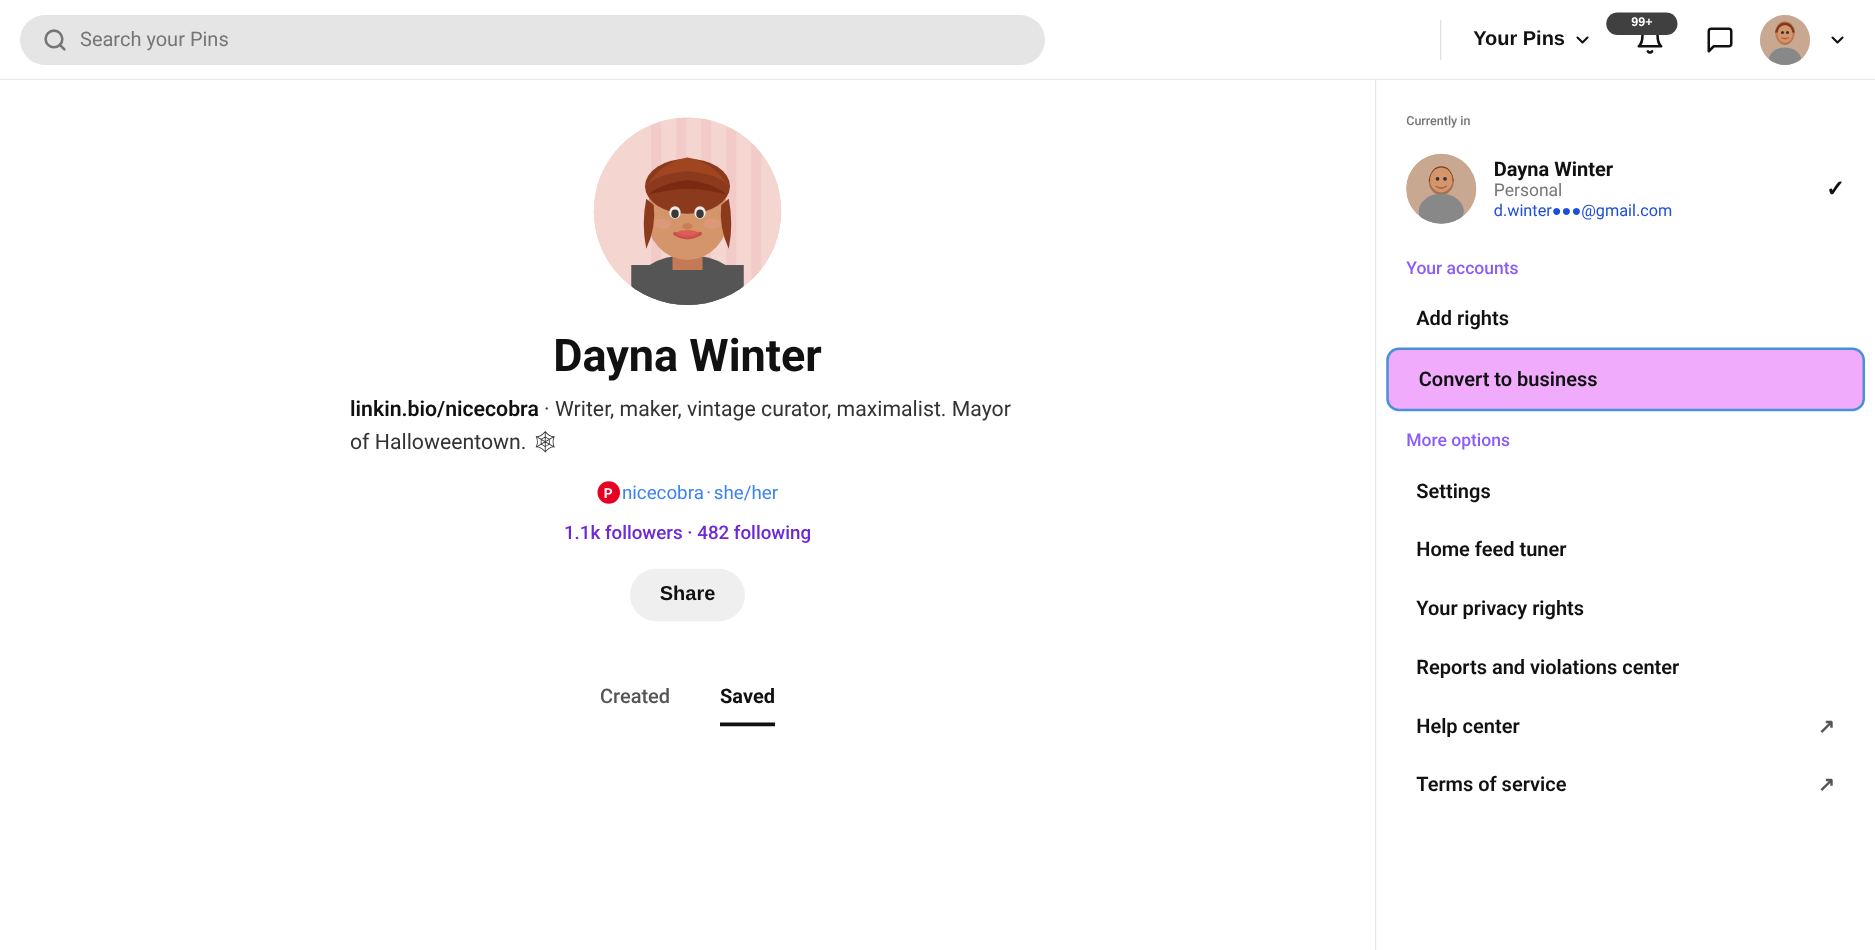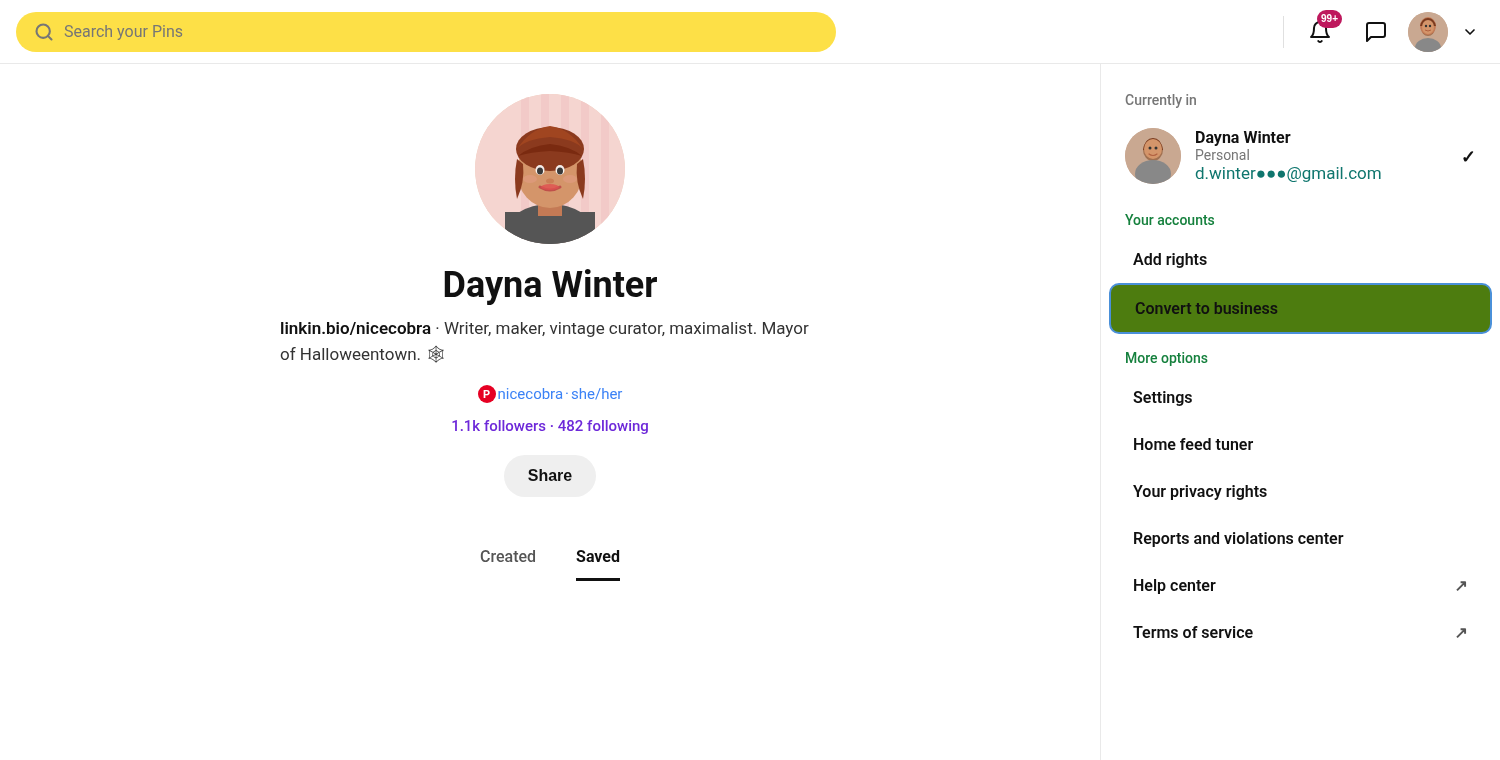--- a/index.html
+++ b/index.html
@@ -21,21 +21,21 @@
       border-bottom: 1px solid #e9e9e9;
       height: 64px;
       position: relative;
       z-index: 10;
     }
 
     .search-bar {
       flex: 1;
       display: flex;
       align-items: center;
-      background: #fde047;
+      background: #e5e5e5;
       border-radius: 24px;
       padding: 10px 18px;
       max-width: 820px;
       cursor: text;
     }
     .search-bar svg {
       color: #767676;
       margin-right: 10px;
       flex-shrink: 0;
     }
@@ -82,26 +82,26 @@
       border-radius: 50%;
       cursor: pointer;
       background: none;
       border: none;
     }
 
     .notif-badge {
       position: absolute;
       top: 2px;
       right: 2px;
-      background: #be185d;
+      background: #404040;
       color: #fff;
       font-size: 10px;
       font-weight: 700;
       border-radius: 12px;
-      padding: 1px 4px;
+      padding: 1px 20px;
       min-width: 18px;
       text-align: center;
       line-height: 16px;
     }
 
     .avatar-small {
       width: 40px;
       height: 40px;
       border-radius: 50%;
       overflow: hidden;
@@ -236,21 +236,21 @@
       width: 400px;
       background: #fff;
       border-left: 1px solid #e9e9e9;
       padding: 20px 0;
       overflow-y: auto;
       flex-shrink: 0;
     }
 
     .dropdown-section-label {
       padding: 8px 24px;
-      font-size: 14px;
+      font-size: 10px;
       font-weight: 500;
       color: #767676;
     }
 
     .account-card {
       display: flex;
       align-items: center;
       padding: 12px 24px;
       gap: 14px;
       cursor: pointer;
@@ -274,53 +274,53 @@
     .account-name {
       font-size: 16px;
       font-weight: 700;
       color: #111;
     }
     .account-type {
       font-size: 14px;
       color: #767676;
     }
     .account-email {
-      font-size: 17px;
-      color: #0f766e;
+      font-size: 13px;
+      color: #1d4ed8;
     }
 
     .checkmark {
       color: #111;
       font-size: 18px;
       font-weight: 700;
     }
 
     .menu-section-label {
       padding: 16px 24px 8px;
       font-size: 14px;
       font-weight: 500;
-      color: #15803d;
+      color: #8b5cf6;
     }
 
     .menu-item {
       display: flex;
       align-items: center;
       justify-content: space-between;
       padding: 14px 24px;
       font-size: 16px;
       font-weight: 600;
       color: #111;
       cursor: pointer;
       border-radius: 8px;
       margin: 0 8px;
     }
 
     .menu-item.highlighted {
       border: 2px solid #4a90d9;
-      background: #4d7c0f;
+      background: #f0abfc;
       border-radius: 10px;
     }
 
     .external-icon {
       color: #555;
       font-size: 16px;
     }
   </style>
 </head>
 <body>
@@ -330,20 +330,26 @@
     <svg width="20" height="20" viewBox="0 0 24 24" fill="none" stroke="#767676" stroke-width="2.5" stroke-linecap="round" stroke-linejoin="round">
       <circle cx="11" cy="11" r="8"></circle>
         <line x1="21" y1="21" x2="16.65" y2="16.65"></line>
     </svg>
     <span class="search-placeholder">Search your Pins</span>
   </div>
 
   <div class="header-right">
     <div class="divider-v"></div>
 
+    <button class="your-pins-btn">
+      <span>Your Pins</span>
+      <svg width="16" height="16" viewBox="0 0 24 24" fill="none" stroke="#111" stroke-width="2.5" stroke-linecap="round" stroke-linejoin="round">
+        <polyline points="6 9 12 15 18 9"></polyline>
+      </svg>
+    </button>
 
     <button class="icon-btn">
       <svg width="24" height="24" viewBox="0 0 24 24" fill="none" stroke="#111" stroke-width="2" stroke-linecap="round" stroke-linejoin="round">
         <path d="M18 8A6 6 0 0 0 6 8c0 7-3 9-3 9h18s-3-2-3-9"></path>
           <path d="M13.73 21a2 2 0 0 1-3.46 0"></path>
       </svg>
       <span class="notif-badge">99+</span>
     </button>
 
     <button class="icon-btn">

